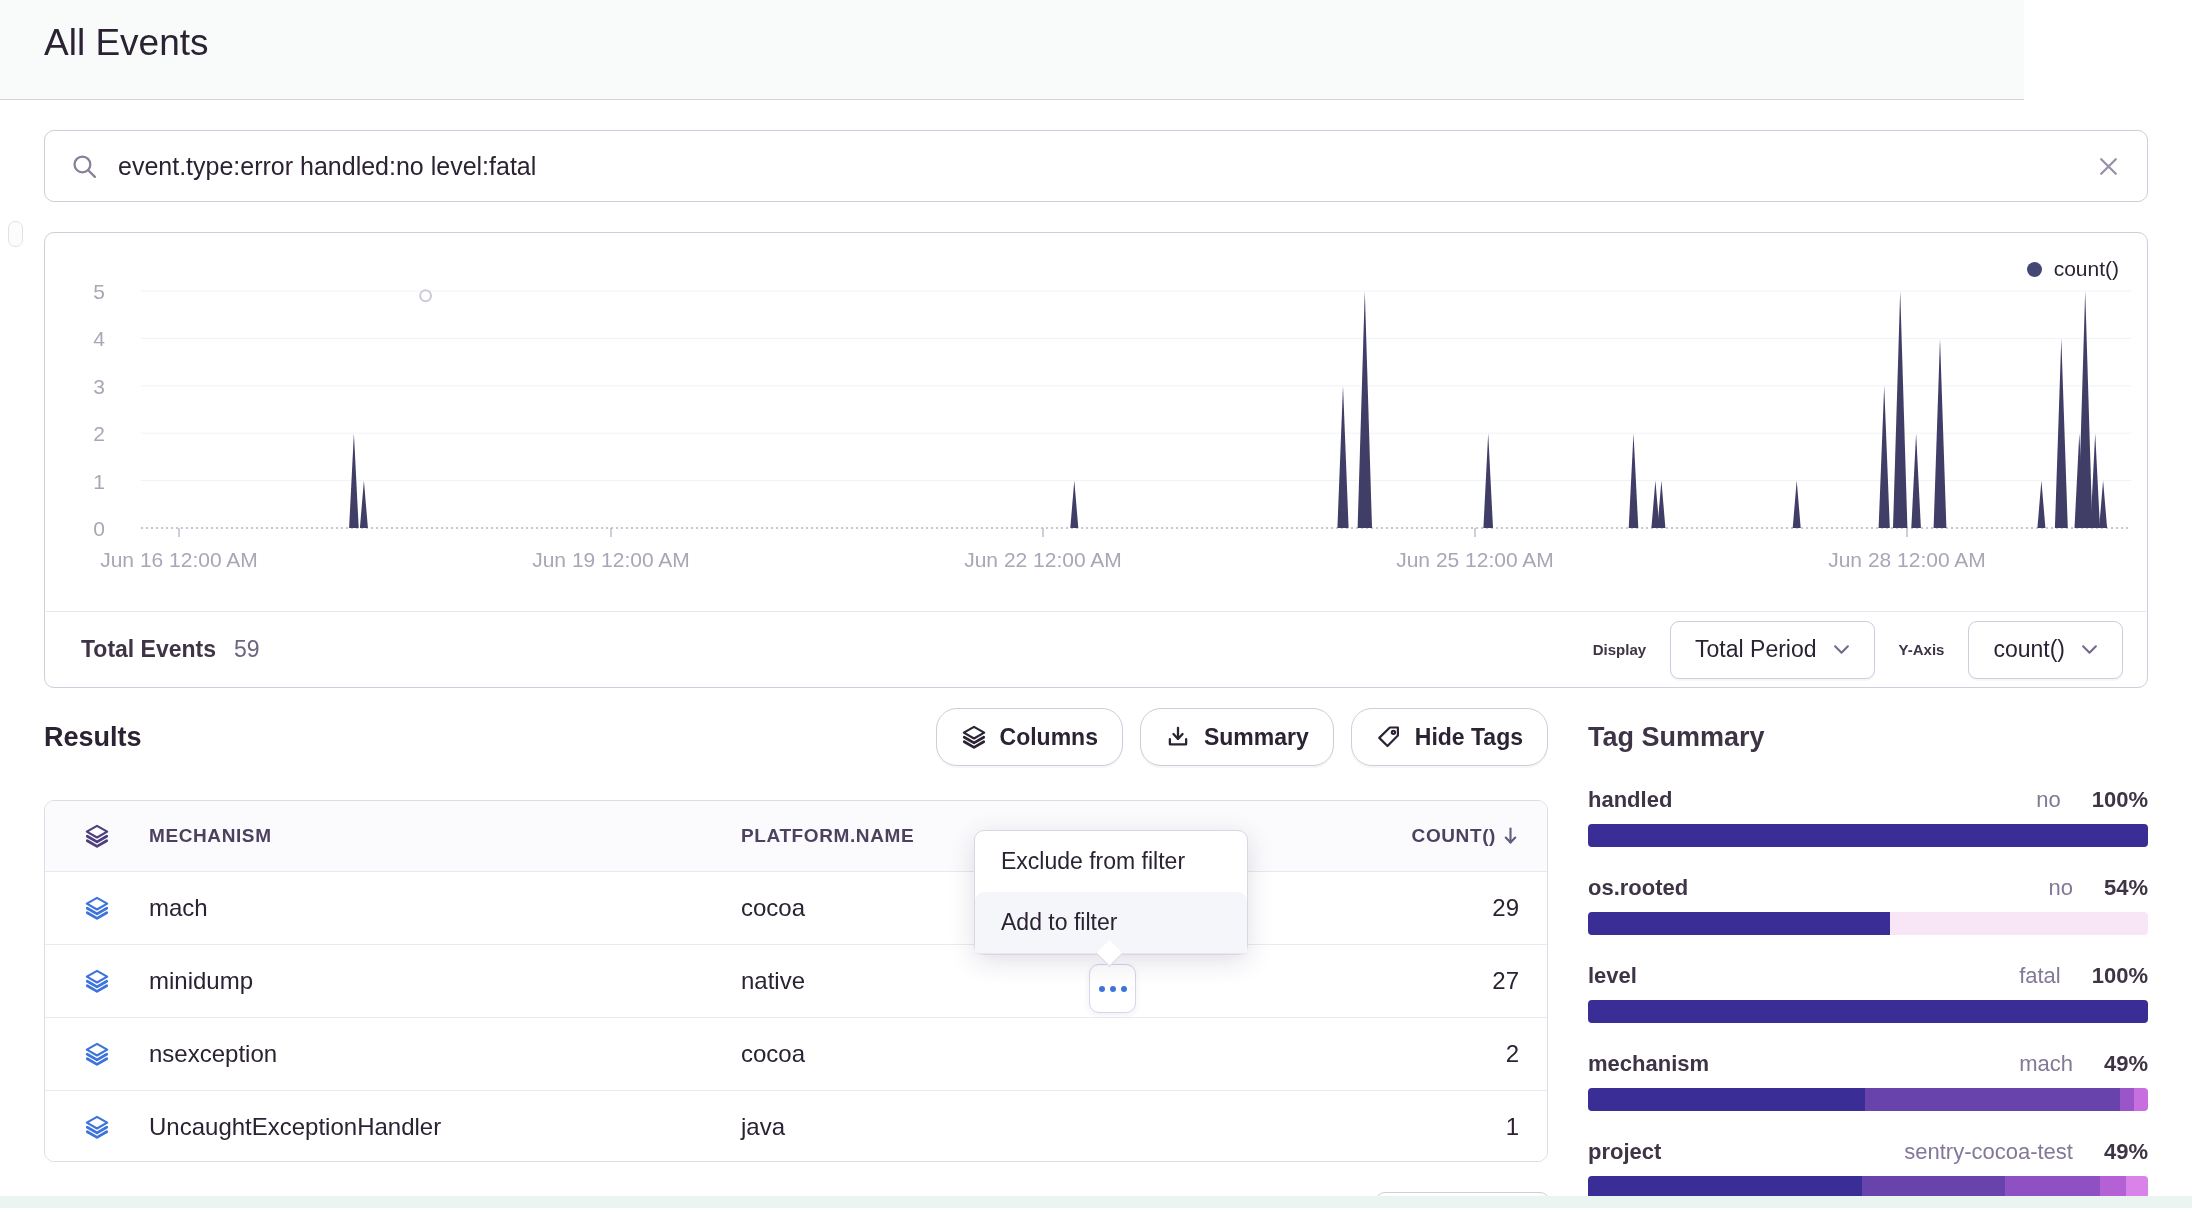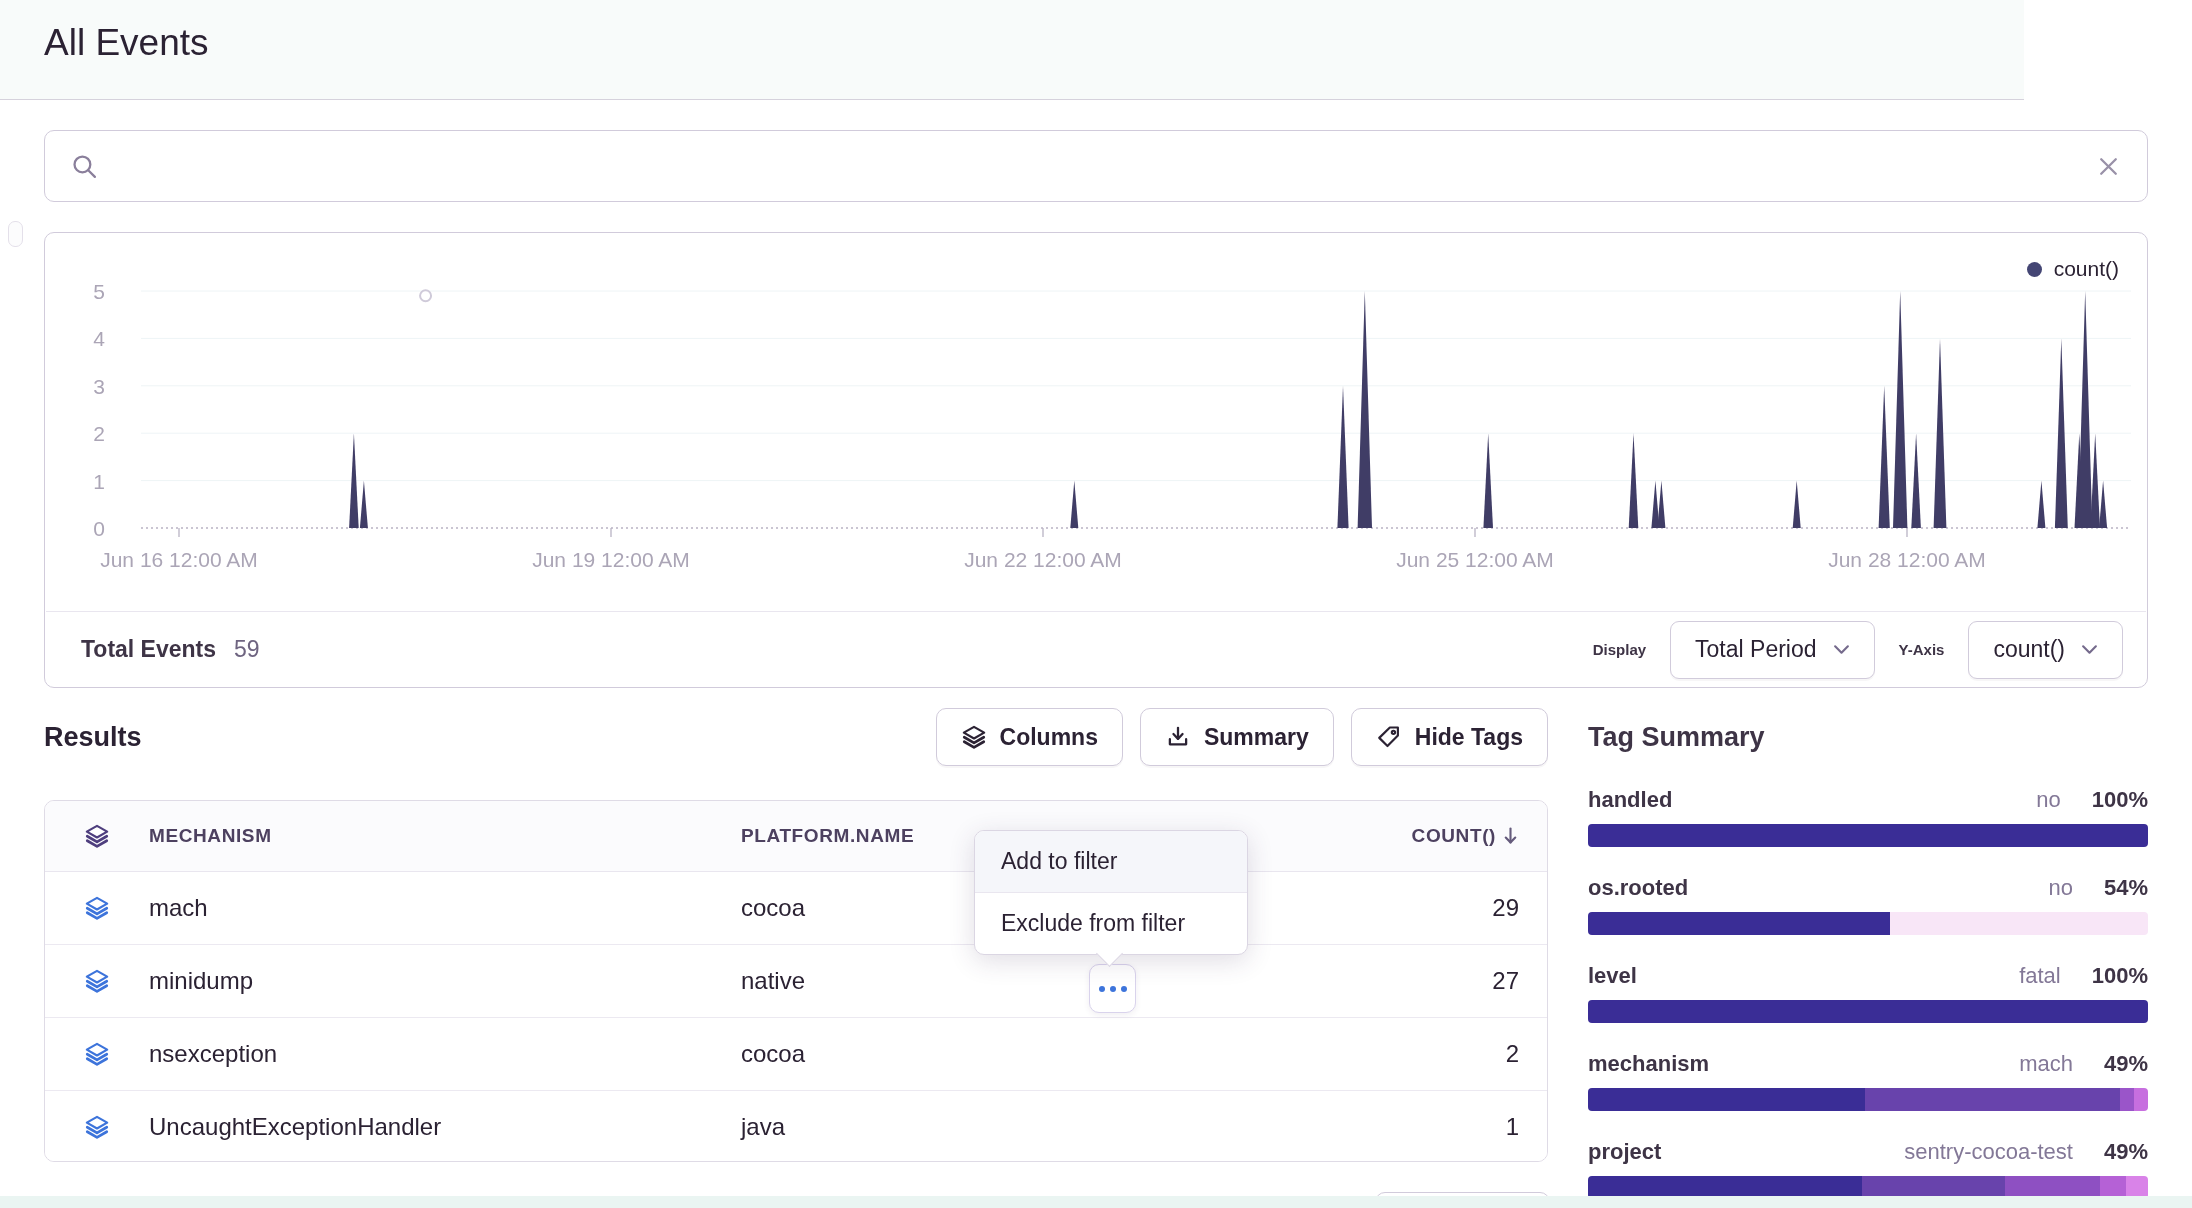--- a/index.html
+++ b/index.html
@@ -33,21 +33,21 @@
   .ctl-label{font-size:15px;font-weight:700;color:#3E3446;}
   .select-btn{height:58px;box-sizing:border-box;display:inline-flex;align-items:center;gap:16px;
       padding:0 24px;background:#fff;border:1px solid #D1CBDB;border-radius:9px;font-size:23px;color:#2B2233;
       font-family:inherit;box-shadow:0 2px 0 rgba(43,34,51,.04);cursor:pointer;}
 
   
   .results-row{position:absolute;left:44px;top:708px;width:1504px;display:flex;align-items:center;}
   .results-title{font-size:27px;font-weight:700;color:#2B2233;margin:0 auto 0 0;}
   .toolbar{display:flex;gap:17px;}
   .tool-btn{height:58px;box-sizing:border-box;display:inline-flex;align-items:center;gap:13px;padding:0 24px;
-      background:#fff;border:1px solid #D1CBDB;border-radius:10px;font-size:23px;font-weight:700;color:#2B2233;
+      background:#fff;border:1px solid #D1CBDB;border-radius:21px;font-size:23px;font-weight:700;color:#2B2233;
       font-family:inherit;box-shadow:0 2px 0 rgba(43,34,51,.04);cursor:pointer;}
 
   
   .table-card{position:absolute;left:44px;top:800px;width:1504px;height:362px;box-sizing:border-box;
       background:#fff;border:1px solid #DFDBE6;border-radius:10px;overflow:hidden;}
   .thead{display:flex;align-items:center;height:70px;background:#FBFBFD;border-bottom:1px solid #E9E6EF;
       font-size:19px;font-weight:700;letter-spacing:.6px;color:#4D4160;}
   .icon-col{width:104px;display:flex;justify-content:center;flex:none;}
   .col-mechanism{width:592px;flex:none;}
   .col-platform{flex:1;}
@@ -93,20 +93,21 @@
     <h1 class="page-title">All Events</h1>
   </div>
 
   <div class="search-bar">
     <span style="display:flex;">
       <svg width="27" height="27" viewBox="0 0 26 26" fill="none">
           <circle cx="11" cy="11" r="7.6" stroke="#8A7F9B" stroke-width="2.2"></circle>
           <path d="M16.6 16.6 L23 23" stroke="#8A7F9B" stroke-width="2.2" stroke-linecap="round"></path>
         </svg>
     </span>
+    <span class="search-query">event.type:error handled:no level:fatal</span>
     <span class="search-clear">
       <svg width="25" height="25" viewBox="0 0 24 24">
           <path d="M5 5 L19 19 M19 5 L5 19" stroke="#9991A8" stroke-width="2.2" stroke-linecap="round"></path>
         </svg>
     </span>
   </div>
 
   <div class="side-handle"></div>
 
   <section class="chart-card">
@@ -294,22 +295,22 @@
           <div class="col-count">
             <span class="count-val">1</span>
           </div>
         </div>
       </div>
   </section>
 
   <div class="pagination-stub"></div>
 
   <div class="context-menu" id="context-menu">
+      <div class="menu-item">Exclude from filter</div>
       <div class="menu-item first">Add to filter</div>
-      <div class="menu-item">Exclude from filter</div>
     </div>
   <div class="menu-tail"></div>
   <div class="more-btn">
       <i></i>
       <i></i>
       <i></i>
     </div>
 
   <aside class="tag-summary">
     <h2 class="tag-title">Tag Summary</h2>

